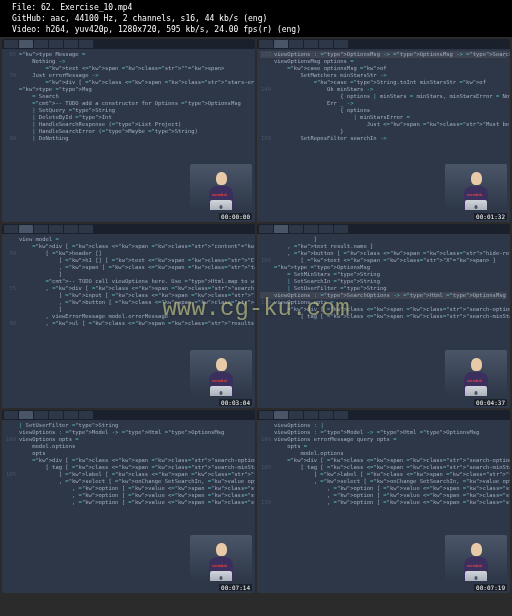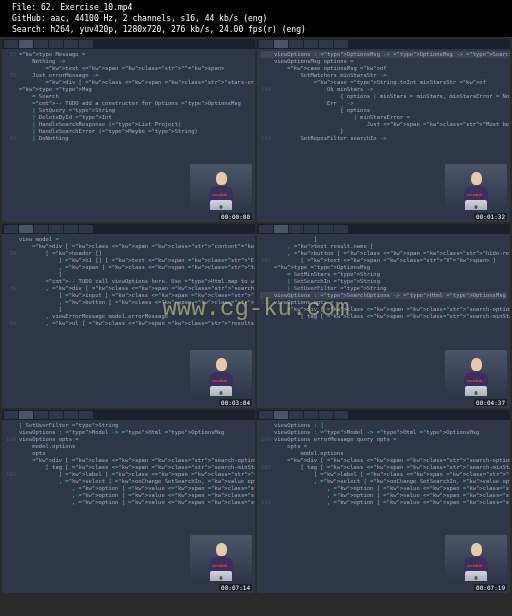--- a/index.html
+++ b/index.html
@@ -157,21 +157,21 @@
     white-space: nowrap;
     text-shadow: 0 0 2px rgba(0,0,0,0.3);
   }
 </style>
 </head>
 <body>
 
 <div class="header">
   <div class="line"><span class="white">File:</span> <span>62. Exercise_10.mp4</span></div>
   <div class="line"><span class="white">GitHub:</span> <span>aac, 44100 Hz, 2 channels, s16, 44 kb/s (eng)</span></div>
-  <div class="line"><span class="white">Search:</span> <span>h264, yuv420p, 1280x720, 276 kb/s, 24.00 fps(r) (eng)</span></div>
+  <div class="line"><span class="white">Video:</span> <span>h264, yuv420p, 1280x720, 595 kb/s, 24.00 fps(r) (eng)</span></div>
 </div>
 
 <div class="grid">
   <div class="pane">
       <div class="tabs">
         <div class="tab"></div>
         <div class="tab active"></div>
         <div class="tab"></div>
         <div class="tab"></div>
         <div class="tab"></div>

